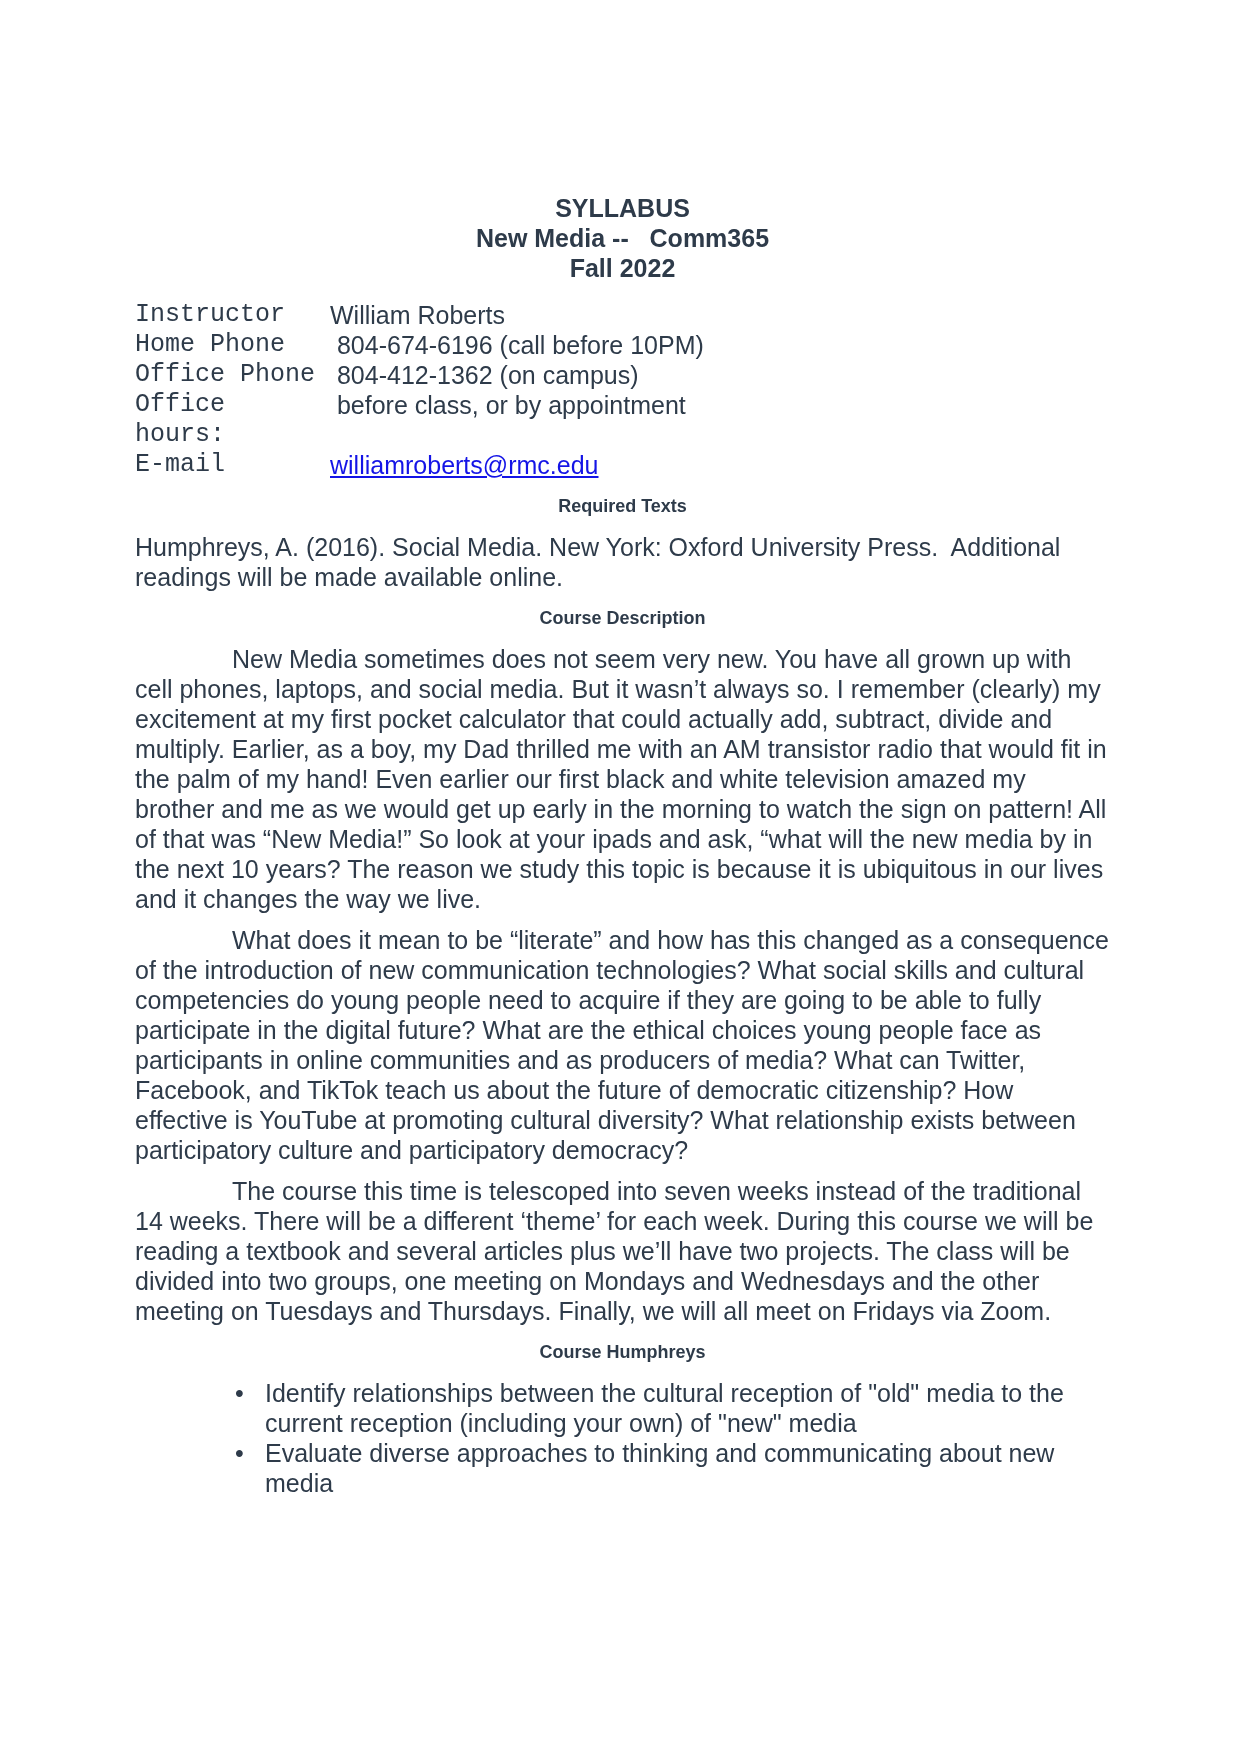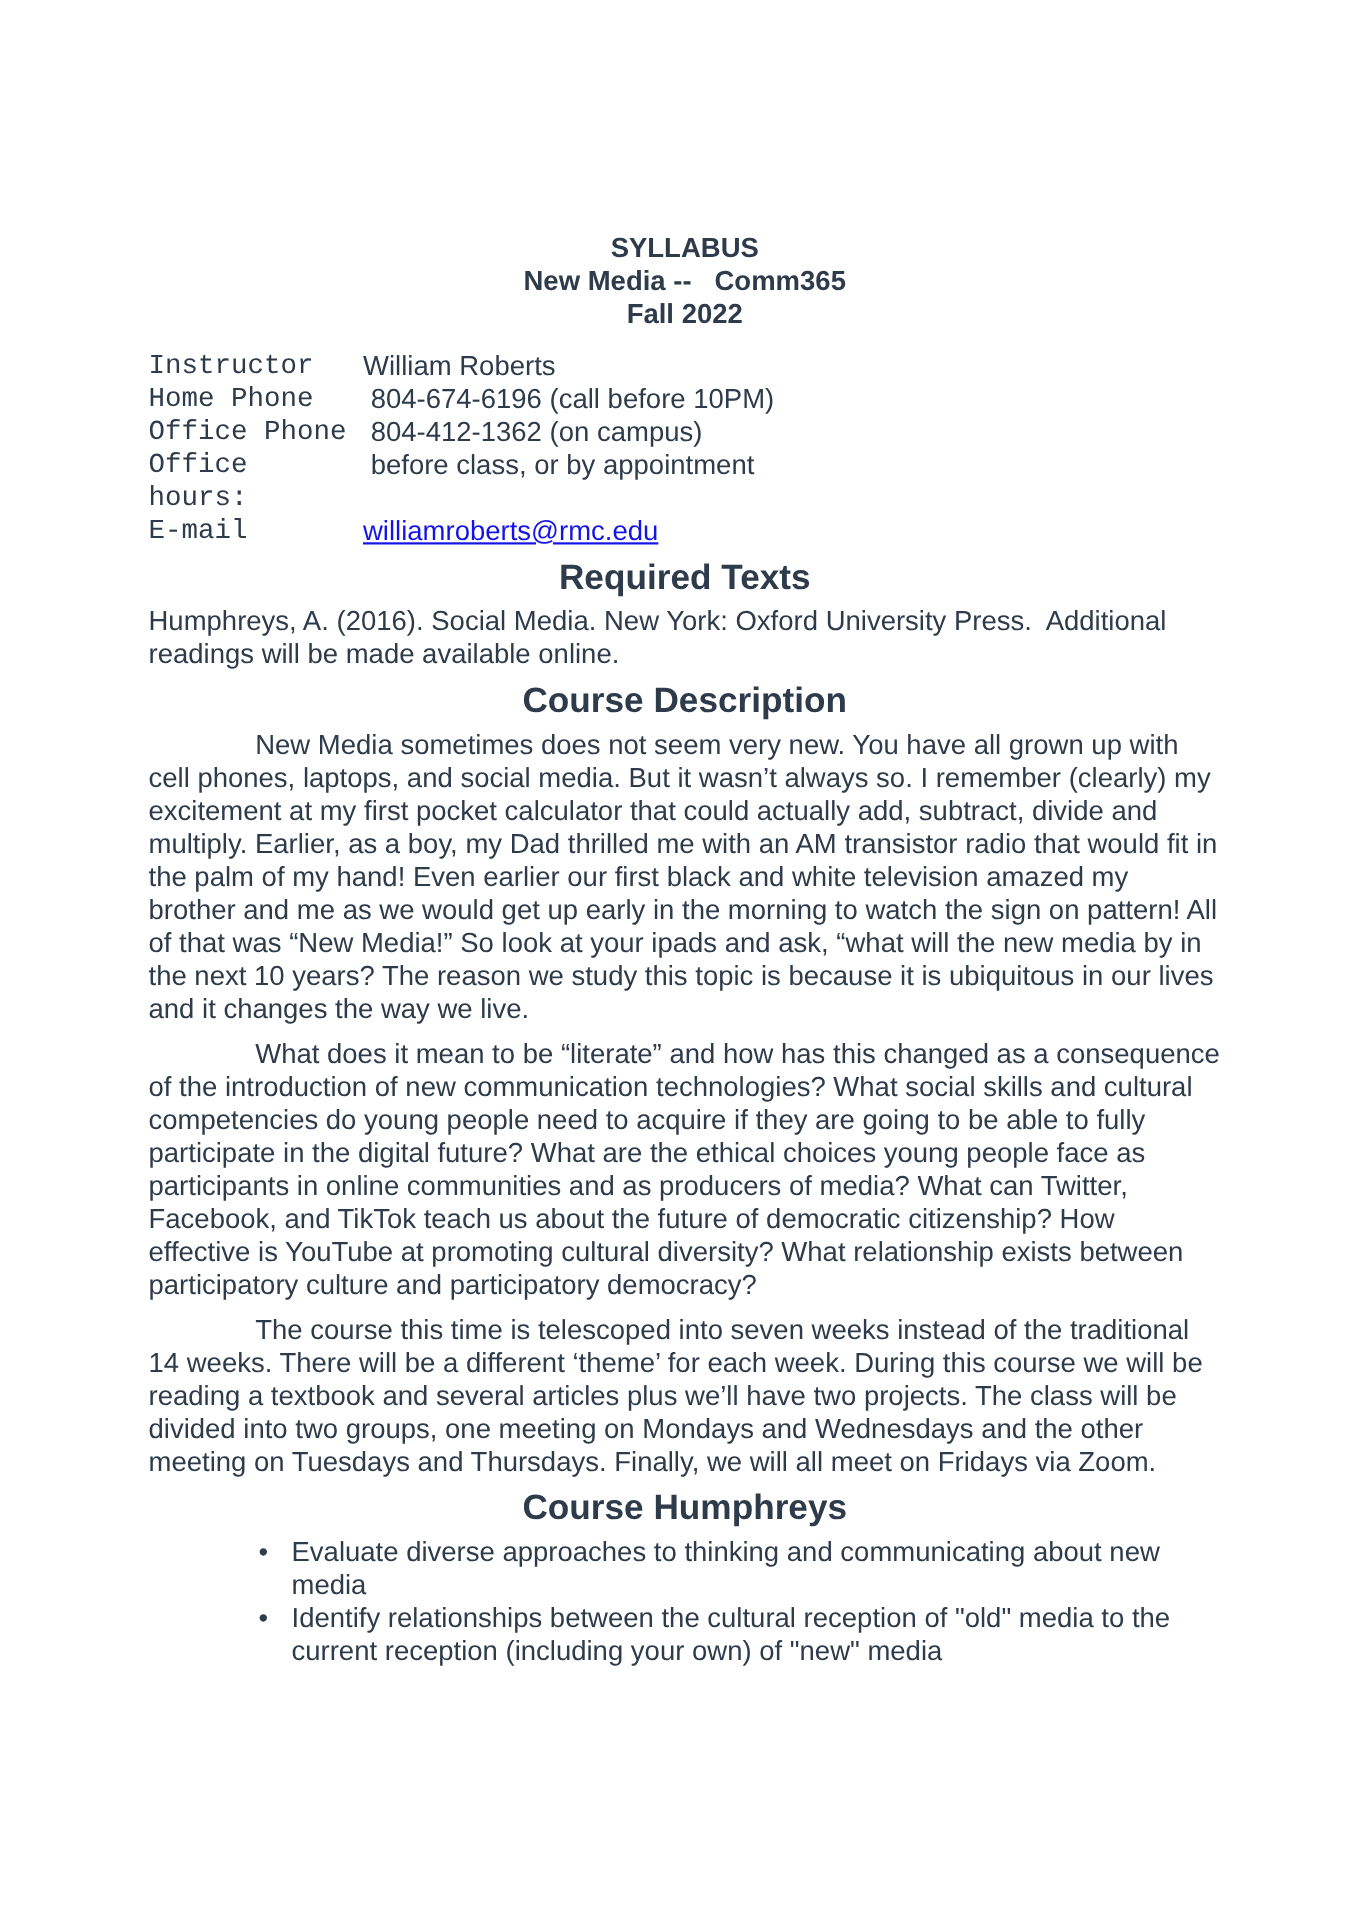--- a/index.html
+++ b/index.html
@@ -20,21 +20,20 @@
     position: relative;
     width: 1241px;
     height: 1755px;
     overflow: hidden;
   }
   .content {
     box-sizing: content-box;
     padding-top: 193px;
     margin-left: 135px;
     width: 975px;
-    margin-top: 18px;
   }
   .title-block {
     text-align: center;
     font-weight: bold;
     margin-bottom: 17px;
   }
   .title-line {
     white-space: pre-wrap;
   }
   .contact-block {
@@ -53,21 +52,21 @@
   }
   a.email-link {
     color: var(--link, #1414e6);
     text-decoration: underline;
     cursor: pointer;
   }
   .doc-heading {
     text-align: center;
     font-weight: bold;
     margin: 0 0 11px 0;
-    font-size: 32px;
+    font-size: 18px;
     line-height: 30px;
   }
   p.doc-paragraph {
     margin: 0 0 11px 0;
     white-space: pre-wrap;
   }
   p.indented {
     text-indent: 97px;
   }
   .italic {
@@ -130,18 +129,18 @@
 
     <h2 class="doc-heading">Course Description</h2>
 
     <p class="doc-paragraph indented">New Media sometimes does not seem very new. You have all grown up with cell phones, laptops, and social media. But it wasn’t always so. I remember (clearly) my excitement at my first pocket calculator that could actually add, subtract, divide and multiply. Earlier, as a boy, my Dad thrilled me with an AM transistor radio that would fit in the palm of my hand! Even earlier our first black and white television amazed my brother and me as we would get up early in the morning to watch the sign on pattern! All of that was “New Media!” So look at your ipads and ask, “what will the new media by in the next 10 years? The reason we study this topic is because it is ubiquitous in our lives and it changes the way we live.</p>
     <p class="doc-paragraph indented">What does it mean to be “literate” and how has this changed as a consequence of the introduction of new communication technologies? What social skills and cultural competencies do young people need to acquire if they are going to be able to fully participate in the digital future? What are the ethical choices young people face as participants in online communities and as producers of media? What can Twitter, Facebook, and TikTok teach us about the future of democratic citizenship? How effective is YouTube at promoting cultural diversity? What relationship exists between participatory culture and participatory democracy?</p>
     <p class="doc-paragraph indented">The course this time is telescoped into seven weeks instead of the traditional 14 weeks. There will be a different ‘theme’ for each week. During this course we will be reading a textbook and several articles plus we’ll have two projects. The class will be divided into two groups, one meeting on Mondays and Wednesdays and the other meeting on Tuesdays and Thursdays. Finally, we will all meet on Fridays via Zoom.</p>
 
     <h2 class="doc-heading">Course Humphreys</h2>
 
     <ul class="objectives">
+      <li>Identify relationships between the cultural reception of "old" media to the current reception (including your own) of "new" media</li>
       <li>Evaluate diverse approaches to thinking and communicating about new media</li>
-      <li>Identify relationships between the cultural reception of "old" media to the current reception (including your own) of "new" media</li>
     </ul>
 
   </div>
 </div>
 
 </body></html>

